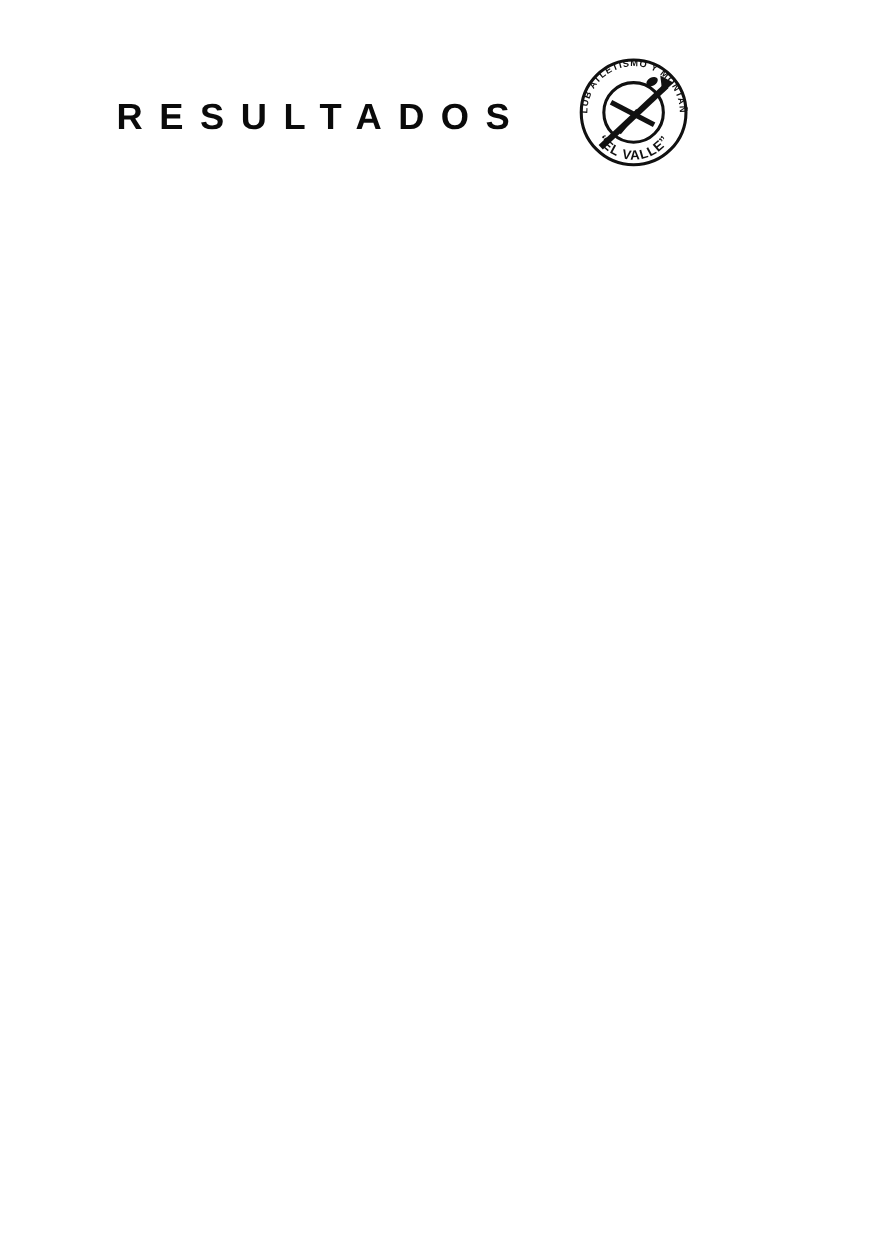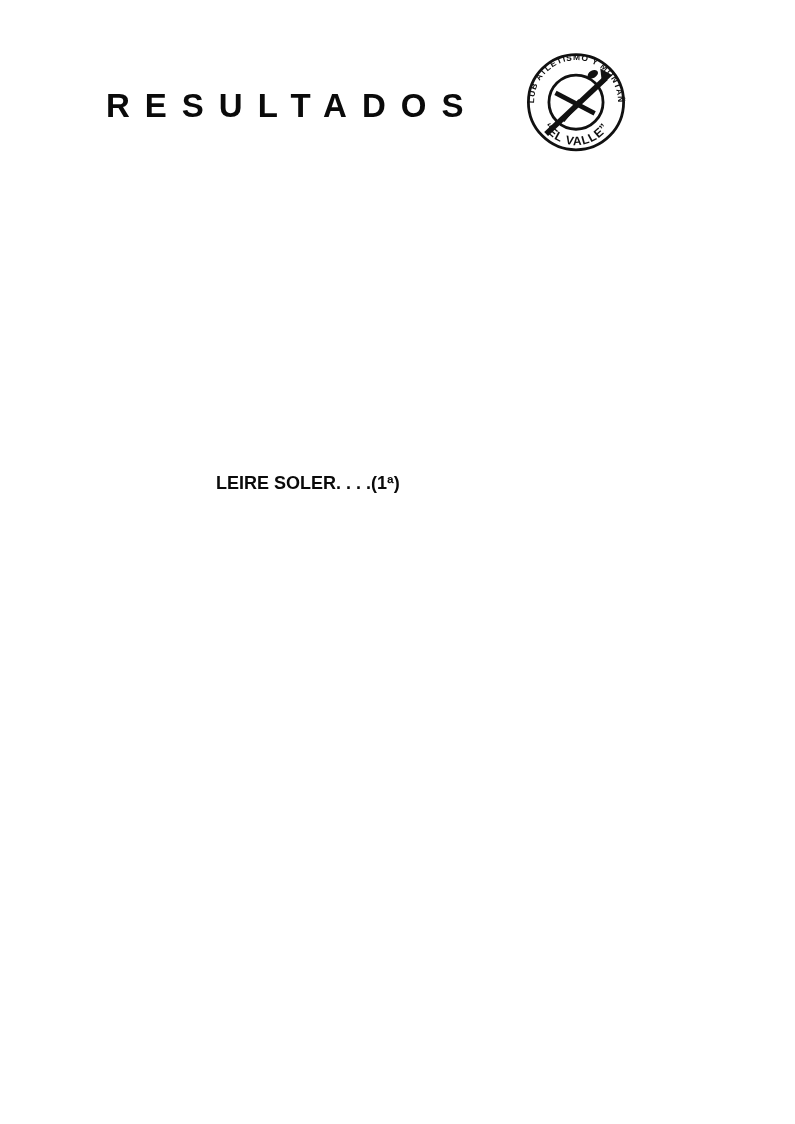--- a/index.html
+++ b/index.html
@@ -63,21 +63,20 @@
   </svg>
 
   <div class="content">
 
     
 
     
     <section class="sec-escolar">
       <div class="escolar-entries">
         <div class="escolar-entry">
-          <span class="res">LEIRE SOLER. . . .(1ª)</span>
         </div>
         <div class="escolar-entry">
           
           
         </div>
         
       </div>
     </section>
 
     

